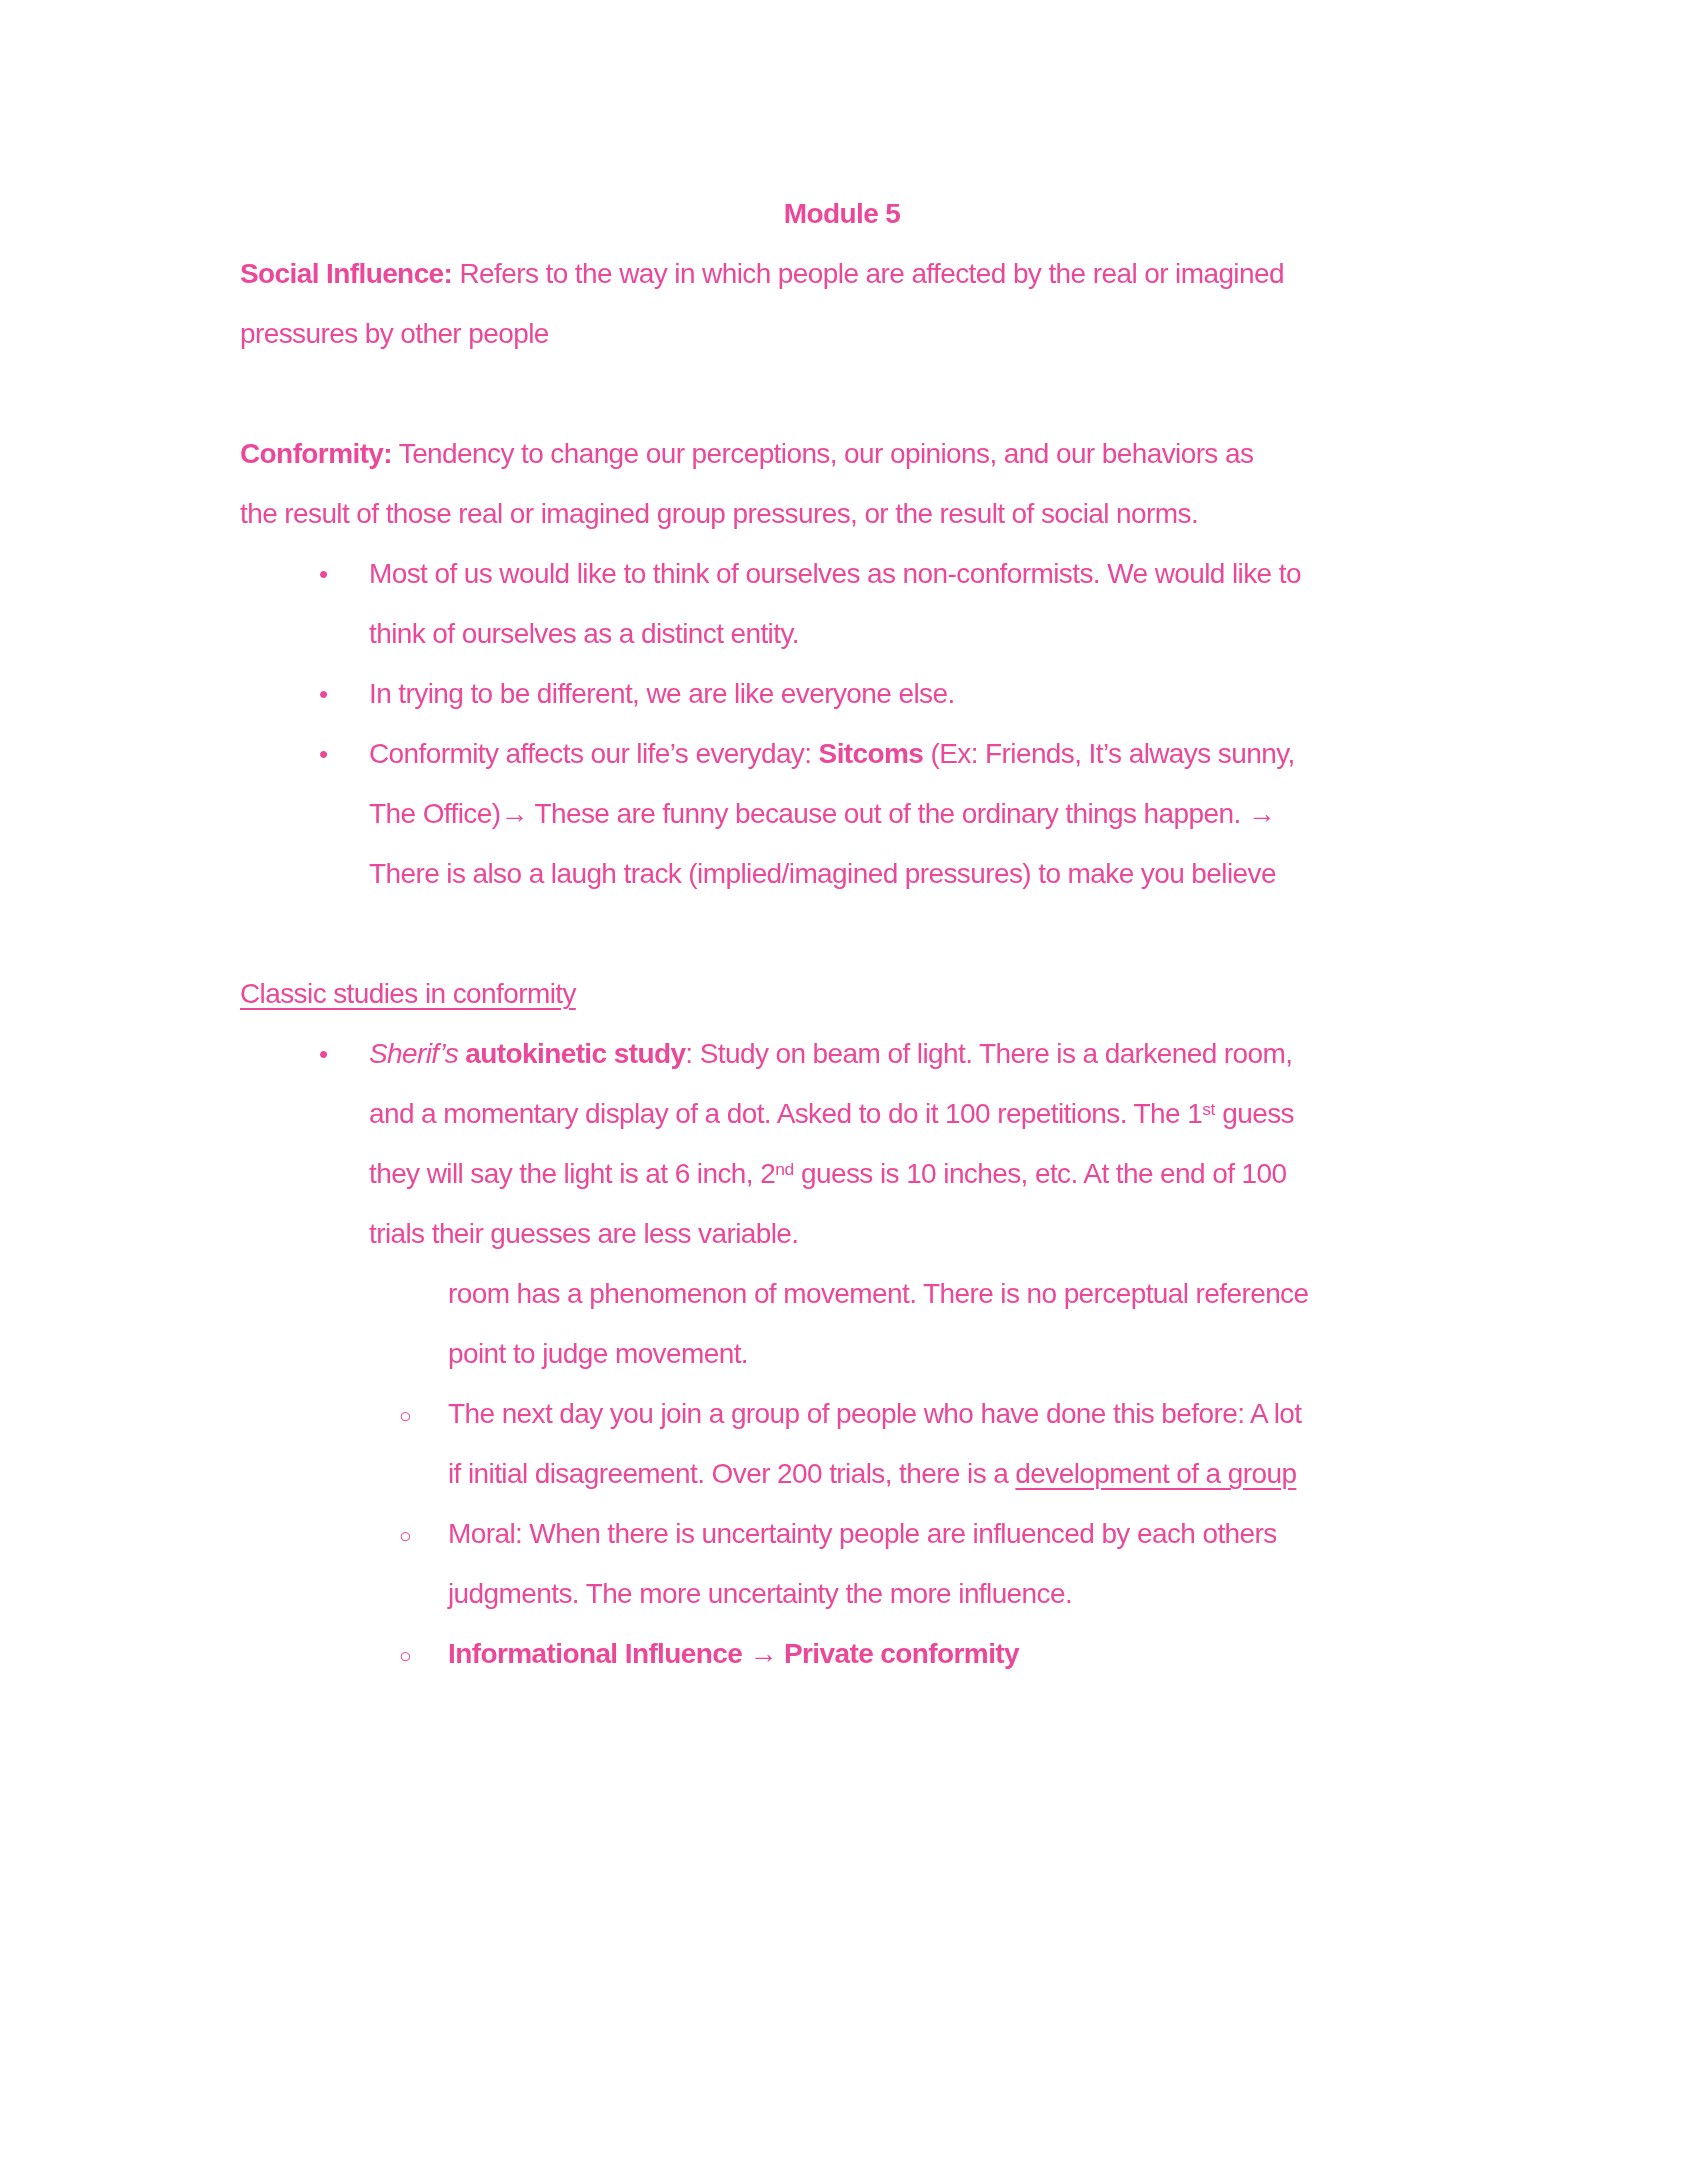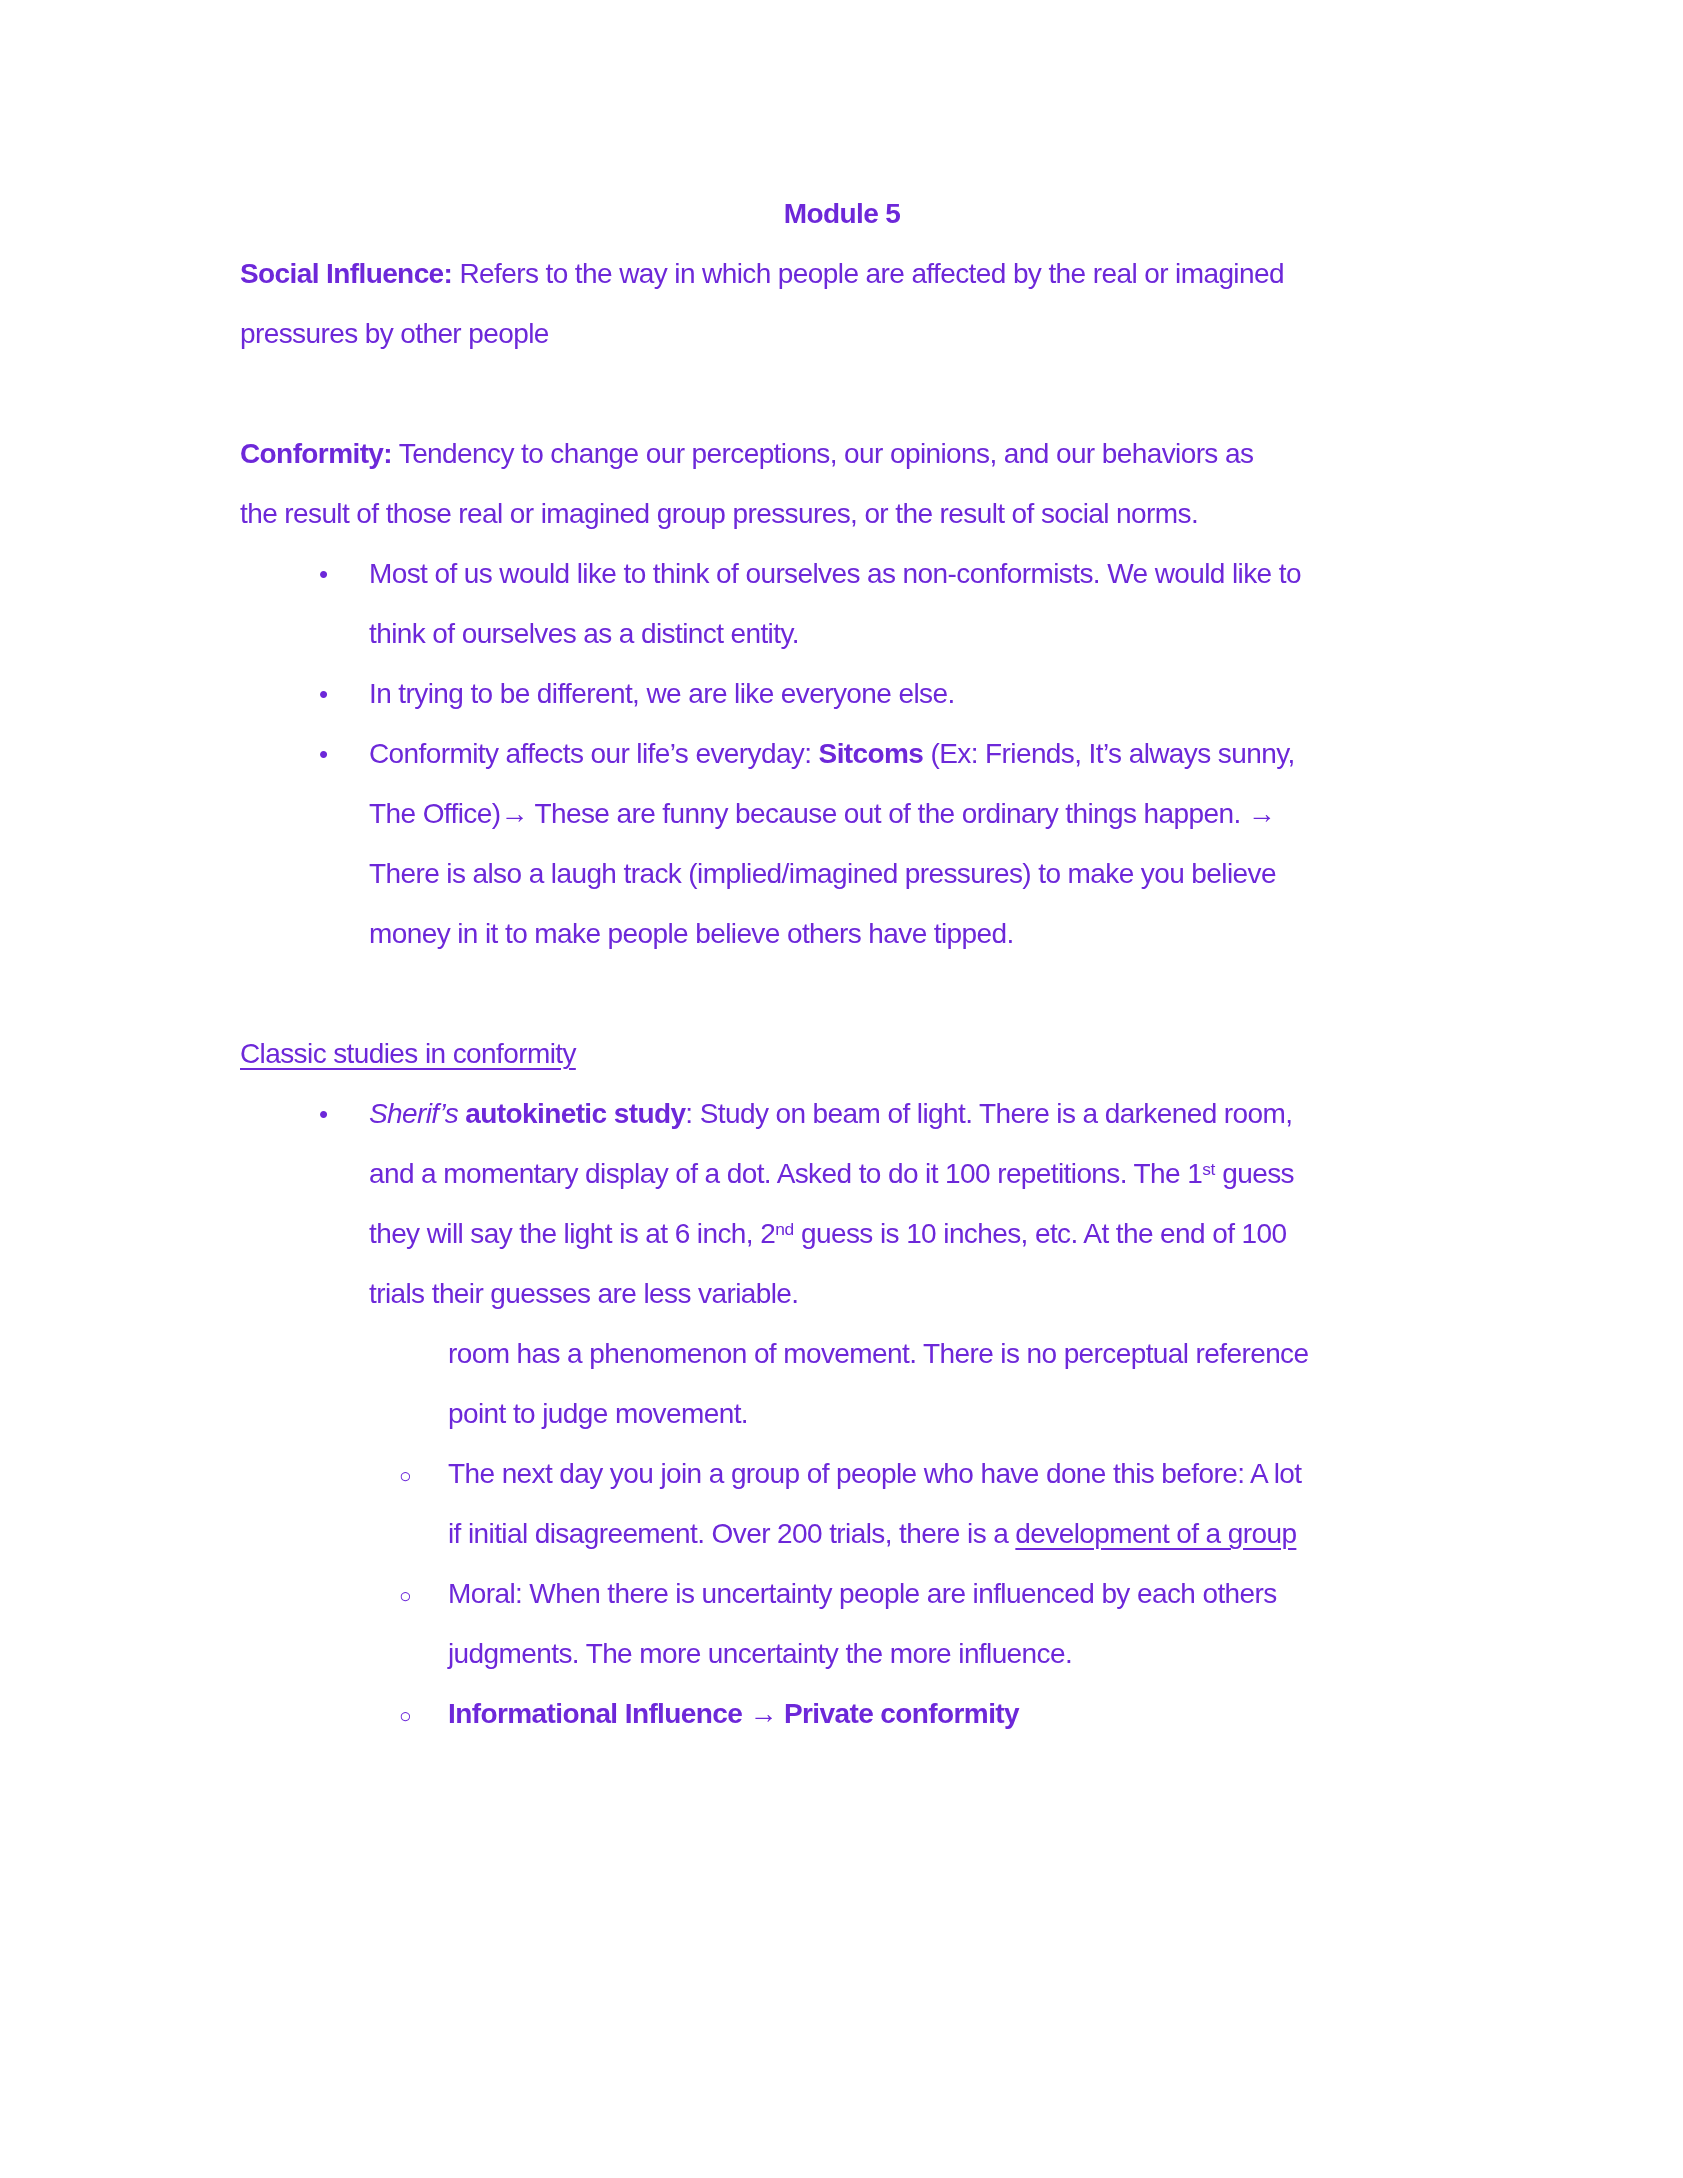--- a/index.html
+++ b/index.html
@@ -23,21 +23,21 @@
     left: 240px;
     width: 1204px;
   }
   .line {
     position: relative;
     height: 60px;
     line-height: 60px;
     font-size: 28px;
     letter-spacing: -0.6px;
     white-space: pre;
-    color: #6d28d9;
+    color: #ec4899;
   }
   .line.blank { height: 60px; }
   .line.title-line {
     text-align: center;
     font-weight: bold;
   }
   .line.ind1 { margin-left: 129px; }
   .line.ind2 { margin-left: 208px; }
   .marker {
     display: inline-block;
@@ -73,21 +73,20 @@
       <div class="line"><span>pressures by other people</span></div>
       <div class="line blank"></div>
       <div class="line"><span class="b">Conformity:</span><span> Tendency to change our perceptions, our opinions, and our behaviors as</span></div>
       <div class="line"><span>the result of those real or imagined group pressures, or the result of social norms.</span></div>
       <div class="line ind1"><span class="marker disc">•</span><span>Most of us would like to think of ourselves as non-conformists. We would like to</span></div>
       <div class="line ind1"><span>think of ourselves as a distinct entity.</span></div>
       <div class="line ind1"><span class="marker disc">•</span><span>In trying to be different, we are like everyone else.</span></div>
       <div class="line ind1"><span class="marker disc">•</span><span>Conformity affects our life’s everyday: </span><span class="b">Sitcoms</span><span> (Ex: Friends, It’s always sunny,</span></div>
       <div class="line ind1"><span>The Office)</span><span class="b">→</span><span> These are funny because out of the ordinary things happen. </span><span class="b">→</span></div>
       <div class="line ind1"><span>There is also a laugh track (implied/imagined pressures) to make you believe</span></div>
-      <div class="line ind1"><span>money in it to make people believe others have tipped.</span></div>
       <div class="line blank"></div>
       <div class="line"><span class="u">Classic studies in conformity</span></div>
       <div class="line ind1"><span class="marker disc">•</span><span class="i">Sherif’s</span><span> </span><span class="b">autokinetic study</span><span>: Study on beam of light. There is a darkened room,</span></div>
       <div class="line ind1"><span>and a momentary display of a dot. Asked to do it 100 repetitions. The 1</span><span class="sup">st</span><span> guess</span></div>
       <div class="line ind1"><span>they will say the light is at 6 inch, 2</span><span class="sup">nd</span><span> guess is 10 inches, etc. At the end of 100</span></div>
       <div class="line ind1"><span>trials their guesses are less variable.</span></div>
       <div class="line ind2"><span>room has a phenomenon of movement. There is no perceptual reference</span></div>
       <div class="line ind2"><span>point to judge movement.</span></div>
       <div class="line ind2"><span class="marker circle">○</span><span>The next day you join a group of people who have done this before: A lot</span></div>
       <div class="line ind2"><span>if initial disagreement. Over 200 trials, there is a </span><span class="u">development of a group</span></div>

